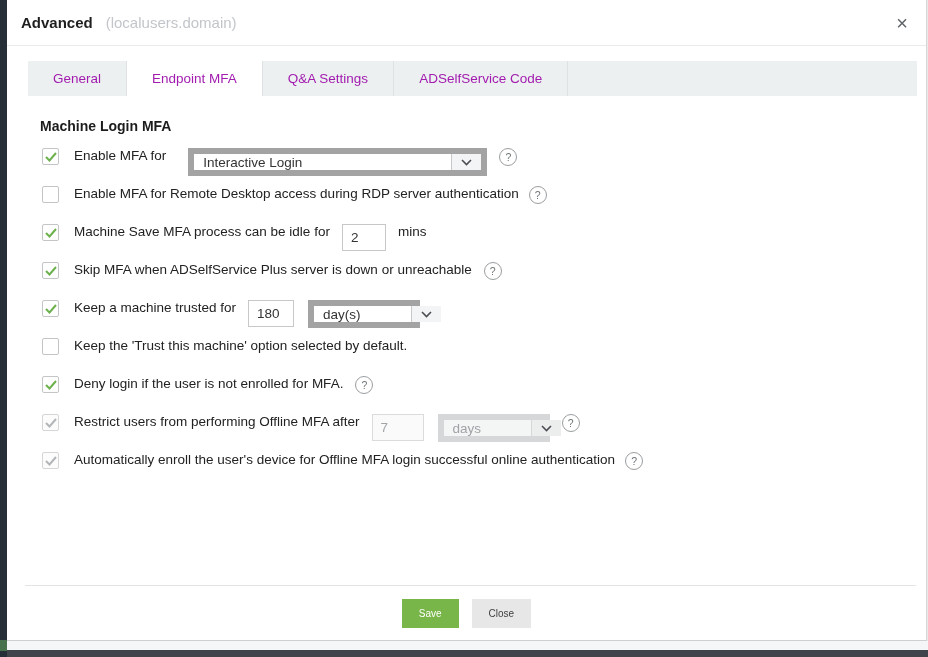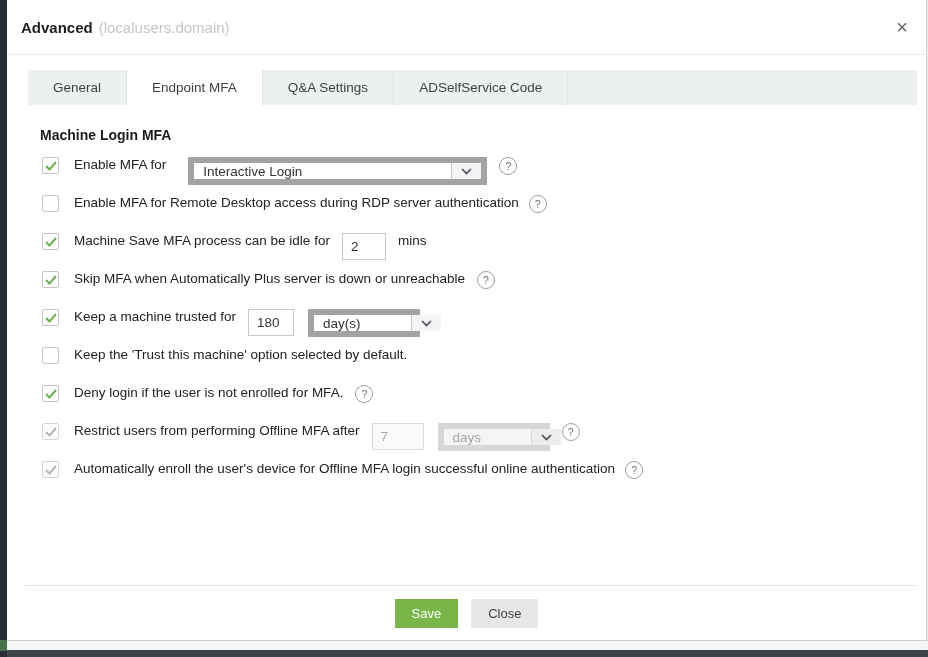--- a/index.html
+++ b/index.html
@@ -9,29 +9,29 @@
   }
   
   .left-strip{position:absolute;left:0;top:0;width:7px;height:657px;background:#262e37;}
   .left-strip .green-bit{position:absolute;bottom:6px;left:0;width:7px;height:11px;background:#47724d;}
   .below-band{position:absolute;left:7px;top:641px;width:921px;height:16px;background:#f5f6f7;}
   .below-dark{position:absolute;left:7px;top:650px;width:921px;height:7px;background:#3f444a;}
 
   
   .modal{position:absolute;left:7px;top:0;width:920px;height:641px;background:#fff;
          border-right:1px solid #d6d6d6;border-bottom:1px solid #cfcfcf;box-sizing:border-box;}
-  .modal-header{height:55px;border-bottom:1px solid #ebebeb;display:flex;align-items:center;
+  .modal-header{height:46px;border-bottom:1px solid #ebebeb;display:flex;align-items:center;
                 padding:0 18px 0 14px;box-sizing:border-box;}
   .title{font-size:15px;font-weight:bold;color:#1f1f1f;}
-  .subtitle{font-size:15px;color:#c2c6ca;margin-left:6px;}
+  .subtitle{font-size:15px;color:#c2c6ca;margin-left:13px;}
   .close-x{margin-left:auto;font-size:20px;color:#5f6468;line-height:1;cursor:pointer;}
 
   
   .tabbar{display:flex;margin:15px 9px 0 21px;background:#edf0f1;height:35px;}
-  .tab{display:flex;align-items:center;padding:0 25px;font-size:13.5px;color:#404040;
+  .tab{display:flex;align-items:center;padding:0 25px;font-size:13.5px;color:#a21caf;
        border-right:1px solid #dfe2e4;cursor:pointer;white-space:nowrap;}
   .tab.active{background:#fff;}
   .tab-filler{flex:1;}
 
   
   .section-title{font-size:14px;font-weight:bold;color:#1c1c1c;margin:22px 0 14px 33px;}
   .rows{margin-left:35px;}
   .row{display:flex;align-items:flex-start;height:30px;margin-bottom:8px;}
   .cb{width:15px;height:15px;border:1px solid #c3c5c7;border-radius:2px;background:#fff;
       margin-right:15px;flex:none;display:flex;align-items:center;justify-content:center;cursor:pointer;}
@@ -53,21 +53,21 @@
   .row.disabled .sel-arrow{background:#eceded;border-color:#d6d7d9;}
   .help{width:16px;height:16px;border:1px solid #9a9ea1;border-radius:50%;color:#6e7478;
         font-size:10.5px;display:flex;align-items:center;justify-content:center;flex:none;cursor:pointer;}
   .ml10{margin-left:10px;} .ml12{margin-left:12px;} .ml14{margin-left:14px;} .ml22{margin-left:22px;}
   .sel-w1{width:299px;} .sel-w2{width:112px;} .sel-w3{width:112px;}
   .w44{width:44px;} .w46{width:46px;} .w52{width:52px;}
 
   
   .hr{position:absolute;left:18px;right:10px;top:585px;border-top:1px solid #e4e4e4;}
   .footer{position:absolute;top:599px;left:0;right:0;display:flex;justify-content:center;gap:13px;}
-  .btn{height:29px;font-size:13px;padding:0 17px;display:flex;align-items:center;border:none;
+  .btn{height:29px;font-size:10px;padding:0 17px;display:flex;align-items:center;border:none;
        cursor:pointer;font-family:inherit;}
   .btn-save{background:#79b64a;color:#fff;}
   .btn-close{background:#e7e7e7;color:#404040;}
 </style>
 </head>
 <body>
 
 <div class="left-strip">
   <div class="green-bit"></div>
 </div>
@@ -138,21 +138,21 @@
       <input class="num-input w44 ml12" value="2" style="">
       <span class="label ml12">mins</span>
     </div>
 
     <div class="row">
       <span class="cb checked">
         <svg width="12" height="10" viewBox="0 0 12 10">
             <polyline points="1,5 4.5,8.5 11,1" fill="none" stroke="#6cb14e" stroke-width="2"></polyline>
           </svg>
       </span>
-      <span class="label">Skip MFA when Automatically Plus server is down or unreachable</span>
+      <span class="label">Skip MFA when ADSelfService Plus server is down or unreachable</span>
       <span class="help ml12">?</span>
     </div>
 
     <div class="row">
       <span class="cb checked">
         <svg width="12" height="10" viewBox="0 0 12 10">
             <polyline points="1,5 4.5,8.5 11,1" fill="none" stroke="#6cb14e" stroke-width="2"></polyline>
           </svg>
       </span>
       <span class="label">Keep a machine trusted for</span>

